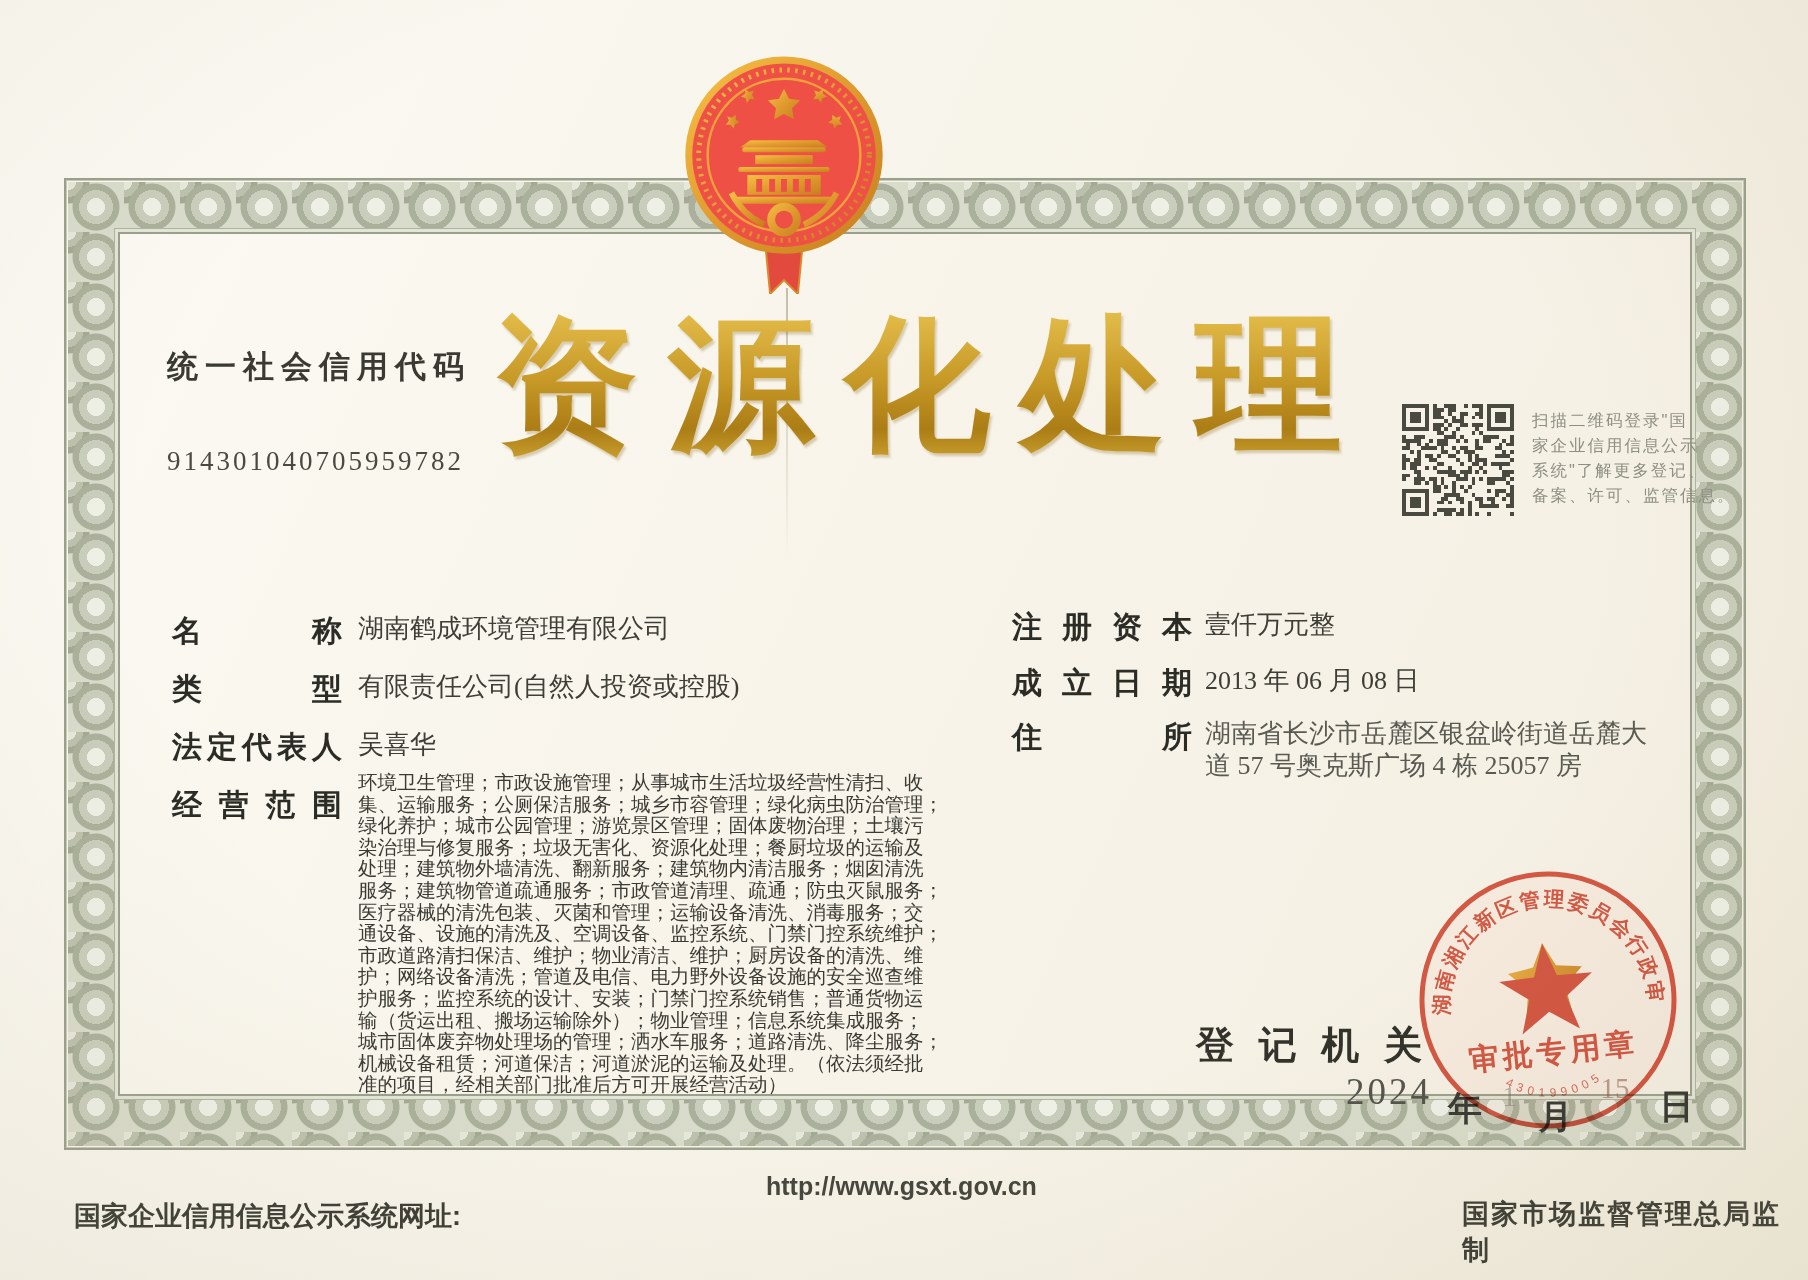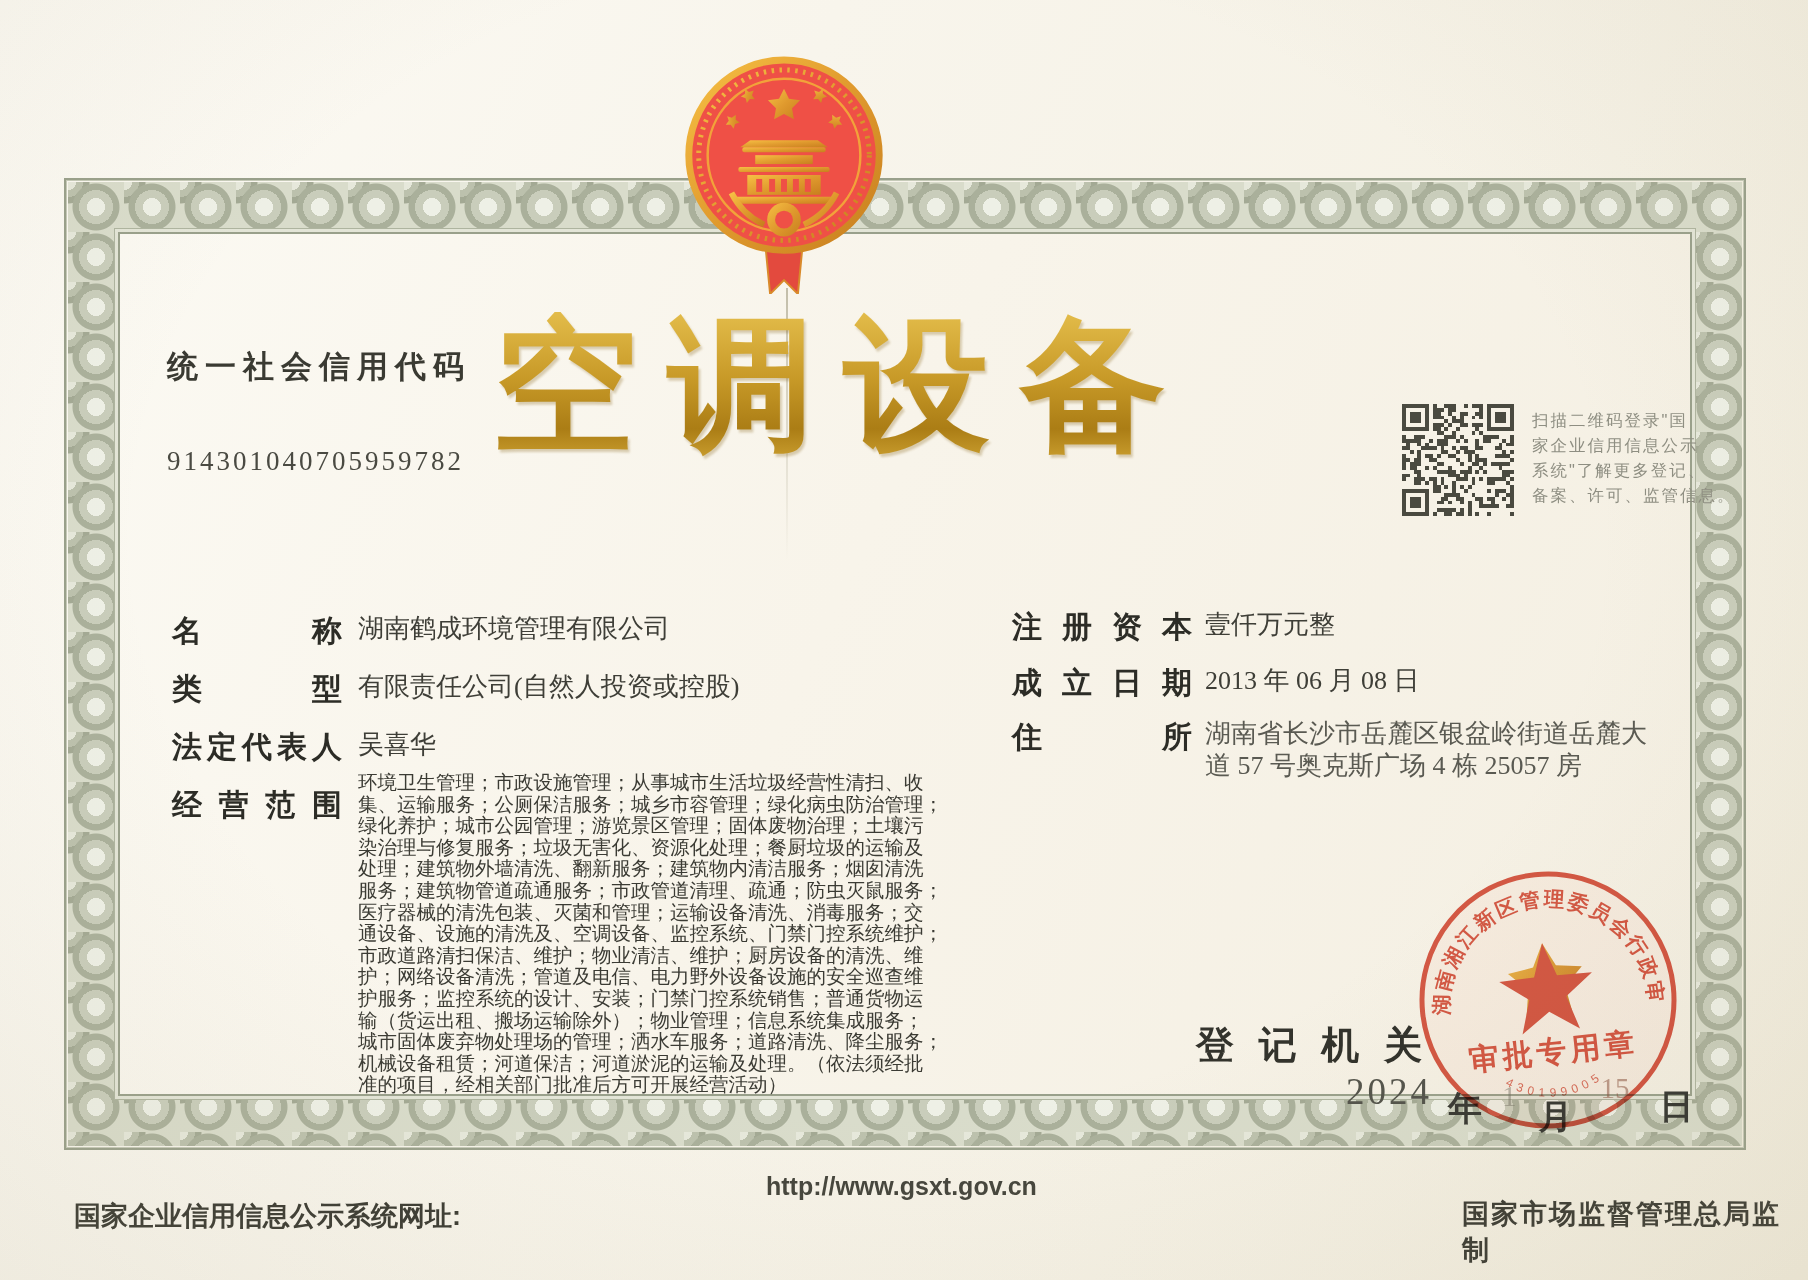--- a/index.html
+++ b/index.html
@@ -128,21 +128,21 @@
           <rect x="109" y="124" width="6" height="13"></rect>
         <rect x="121" y="124" width="6" height="13"></rect>
       </g>
       <path d="M80 170 Q58 160 47 138" stroke="url(#gold)" stroke-width="6" fill="none"></path>
       <path d="M120 170 Q142 160 153 138" stroke="url(#gold)" stroke-width="6" fill="none"></path>
       <circle cx="100" cy="165" r="17" fill="url(#gold)"></circle>
       <circle cx="100" cy="165" r="9" fill="#ef5046"></circle>
     </svg>
   </div>
 
-  <div class="license-title">空调设备</div>
+  <div class="license-title">资源化处理</div>
 
   <div class="credit-label">统一社会信用代码</div>
   <div class="credit-code">914301040705959782</div>
 
   <div class="qr">
     <svg id="qr-svg" viewBox="0 0 29 29" width="112" height="112" shape-rendering="crispEdges">
         <g fill="#4a4a40">
           <rect x="0" y="0" width="1" height="1"></rect>
           <rect x="1" y="0" width="1" height="1"></rect>
           <rect x="2" y="0" width="1" height="1"></rect>

